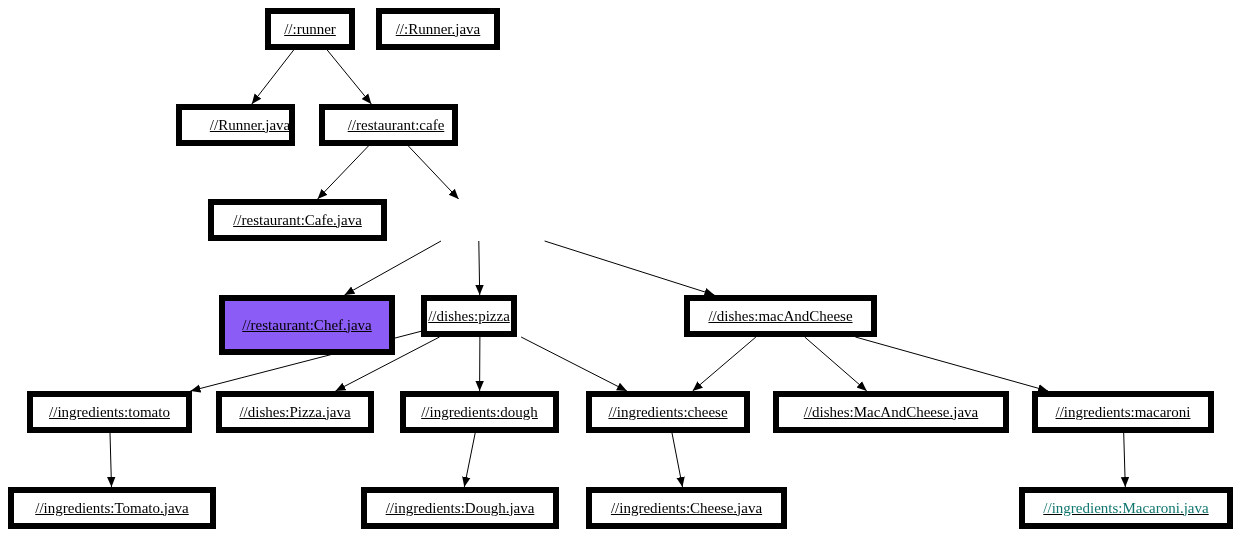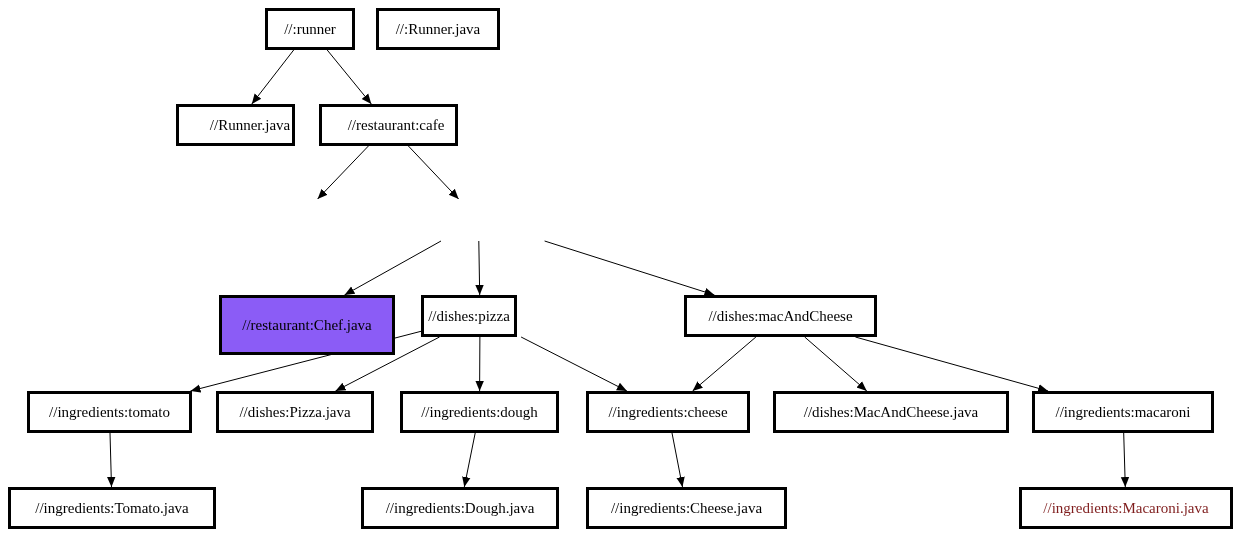--- a/index.html
+++ b/index.html
@@ -17,26 +17,27 @@
   }
   #edge-layer {
     position: absolute;
     left: 0;
     top: 0;
     z-index: 1;
   }
   .graph-node {
     position: absolute;
     box-sizing: border-box;
-    border: 3px solid #4c1d95;
+    border: 6px solid #4c1d95;
     background: #ffffff;
     display: flex;
     align-items: center;
     justify-content: center;
     z-index: 2;
+    text-decoration: underline;
   }
   .graph-node .node-label {
     font-size: 15px;
     line-height: 1;
     color: #000000;
     white-space: nowrap;
     padding: 0 4px;
   }
   .edge-line {
     stroke-width: 1;
@@ -80,20 +81,23 @@
     </div>
     <div class="graph-node" style="left: 376px; top: 8px; width: 124px; height: 42px; background: rgb(255, 255, 255); border-color: rgb(0, 0, 0);">
       <span class="node-label" style="color: rgb(0, 0, 0);">//:Runner.java</span>
     </div>
     <div class="graph-node" style="left: 176px; top: 104px; width: 119px; height: 42px; background: rgb(255, 255, 255); border-color: rgb(0, 0, 0); padding-left: 29px;">
       <span class="node-label" style="color: rgb(0, 0, 0);">//Runner.java</span>
     </div>
     <div class="graph-node" style="left: 319px; top: 104px; width: 139px; height: 42px; background: rgb(255, 255, 255); border-color: rgb(0, 0, 0); padding-left: 15px;">
       <span class="node-label" style="color: rgb(0, 0, 0);">//restaurant:cafe</span>
     </div>
+    <div class="graph-node" style="left: 208px; top: 199px; width: 179px; height: 42px; background: rgb(255, 255, 255); border-color: rgb(0, 0, 0);">
+      <span class="node-label" style="color: rgb(0, 0, 0);">//restaurant:Cafe.java</span>
+    </div>
     <div class="graph-node" style="left: 219px; top: 295px; width: 176px; height: 60px; background: #8b5cf6; border-color: rgb(0, 0, 0);">
       <span class="node-label" style="color: rgb(0, 0, 0);">//restaurant:Chef.java</span>
     </div>
     <div class="graph-node" style="left: 421px; top: 295px; width: 96px; height: 42px; background: rgb(255, 255, 255); border-color: rgb(0, 0, 0);">
       <span class="node-label" style="color: rgb(0, 0, 0);">//dishes:pizza</span>
     </div>
     <div class="graph-node" style="left: 684px; top: 295px; width: 193px; height: 42px; background: rgb(255, 255, 255); border-color: rgb(0, 0, 0);">
       <span class="node-label" style="color: rgb(0, 0, 0);">//dishes:macAndCheese</span>
     </div>
     <div class="graph-node" style="left: 27px; top: 391px; width: 165px; height: 42px; background: rgb(255, 255, 255); border-color: rgb(0, 0, 0);">
@@ -117,15 +121,15 @@
     <div class="graph-node" style="left: 8px; top: 487px; width: 208px; height: 42px; background: rgb(255, 255, 255); border-color: rgb(0, 0, 0);">
       <span class="node-label" style="color: rgb(0, 0, 0);">//ingredients:Tomato.java</span>
     </div>
     <div class="graph-node" style="left: 586px; top: 487px; width: 201px; height: 42px; background: rgb(255, 255, 255); border-color: rgb(0, 0, 0);">
       <span class="node-label" style="color: rgb(0, 0, 0);">//ingredients:Cheese.java</span>
     </div>
     <div class="graph-node" style="left: 361px; top: 487px; width: 198px; height: 42px; background: rgb(255, 255, 255); border-color: rgb(0, 0, 0);">
       <span class="node-label" style="color: rgb(0, 0, 0);">//ingredients:Dough.java</span>
     </div>
     <div class="graph-node" style="left: 1019px; top: 487px; width: 214px; height: 42px; background: rgb(255, 255, 255); border-color: rgb(0, 0, 0);">
-      <span class="node-label" style="color: #7f1d1d;">//ingredients:Macaroni.java</span>
+      <span class="node-label" style="color: #0f766e;">//ingredients:Macaroni.java</span>
     </div>
   </div>
 
 </body></html>

